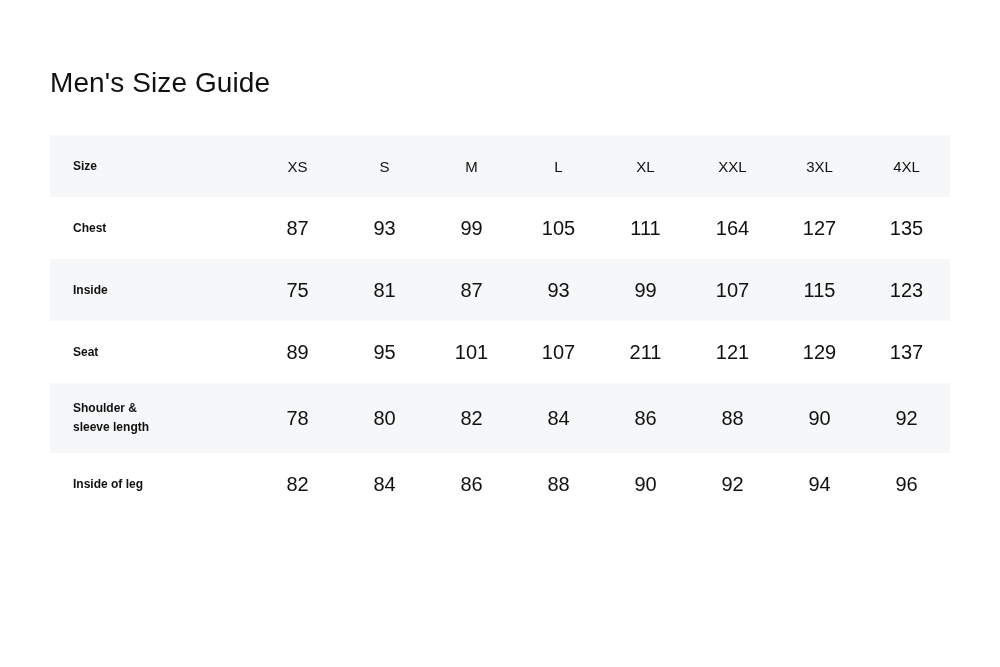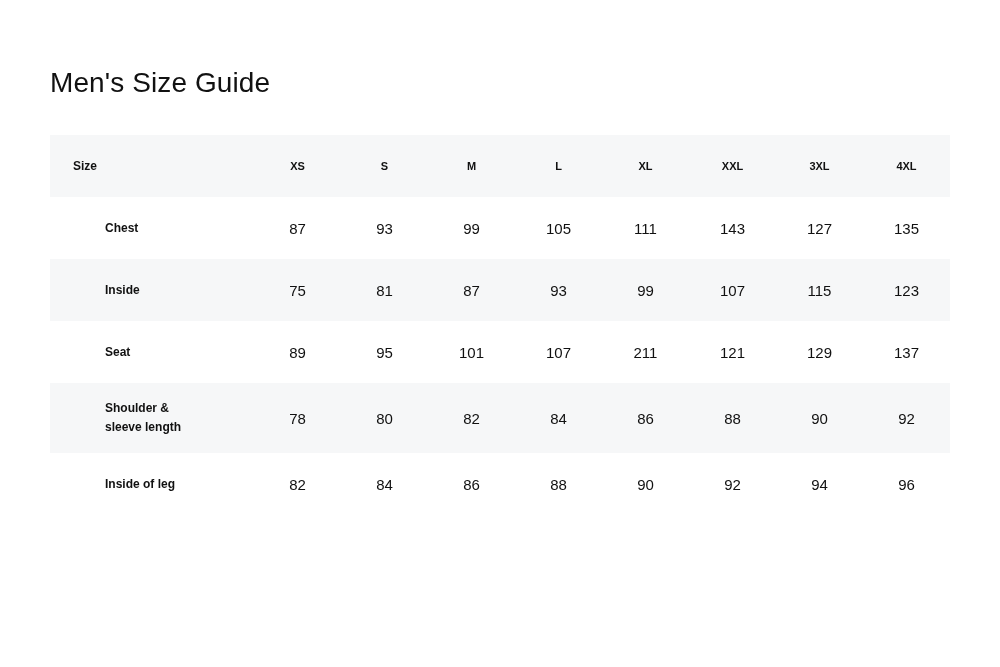--- a/index.html
+++ b/index.html
@@ -71,38 +71,37 @@
   table.size-table td.row-label {
     text-align: left;
     padding-left: 23px;
     font-weight: 700;
     font-size: 12px;
     line-height: 19px;
   }
 
   table.size-table th.hdr-size {
     text-align: center;
-    font-weight: 700;
-    font-size: 11px;
+    font-weight: 400;
+    font-size: 15px;
   }
 
   table.size-table td.cell-value {
     text-align: center;
     font-weight: 400;
-    font-size: 15px;
+    font-size: 20px;
   }
 
   table.size-table tr.row-tall th,
   table.size-table tr.row-tall td {
     height: 70px;
   }
 
   .label-line {
     display: block;
-    margin-left: 32px;
   }
 </style>
 </head>
 <body>
 
 <div class="page">
 
   <h1 class="page-title">Men's Size Guide</h1>
 
   <div class="size-table-wrap">
@@ -135,21 +134,21 @@
 
         <tr class="row-plain">
           <td class="row-label">
             <span class="label-line">Chest</span>
           </td>
           <td class="cell-value">87</td>
           <td class="cell-value">93</td>
           <td class="cell-value">99</td>
           <td class="cell-value">105</td>
           <td class="cell-value">111</td>
-          <td class="cell-value">143</td>
+          <td class="cell-value">164</td>
           <td class="cell-value">127</td>
           <td class="cell-value">135</td>
         </tr>
 
         <tr class="row-shaded">
           <td class="row-label">
             <span class="label-line">Inside</span>
           </td>
           <td class="cell-value">75</td>
           <td class="cell-value">81</td>

